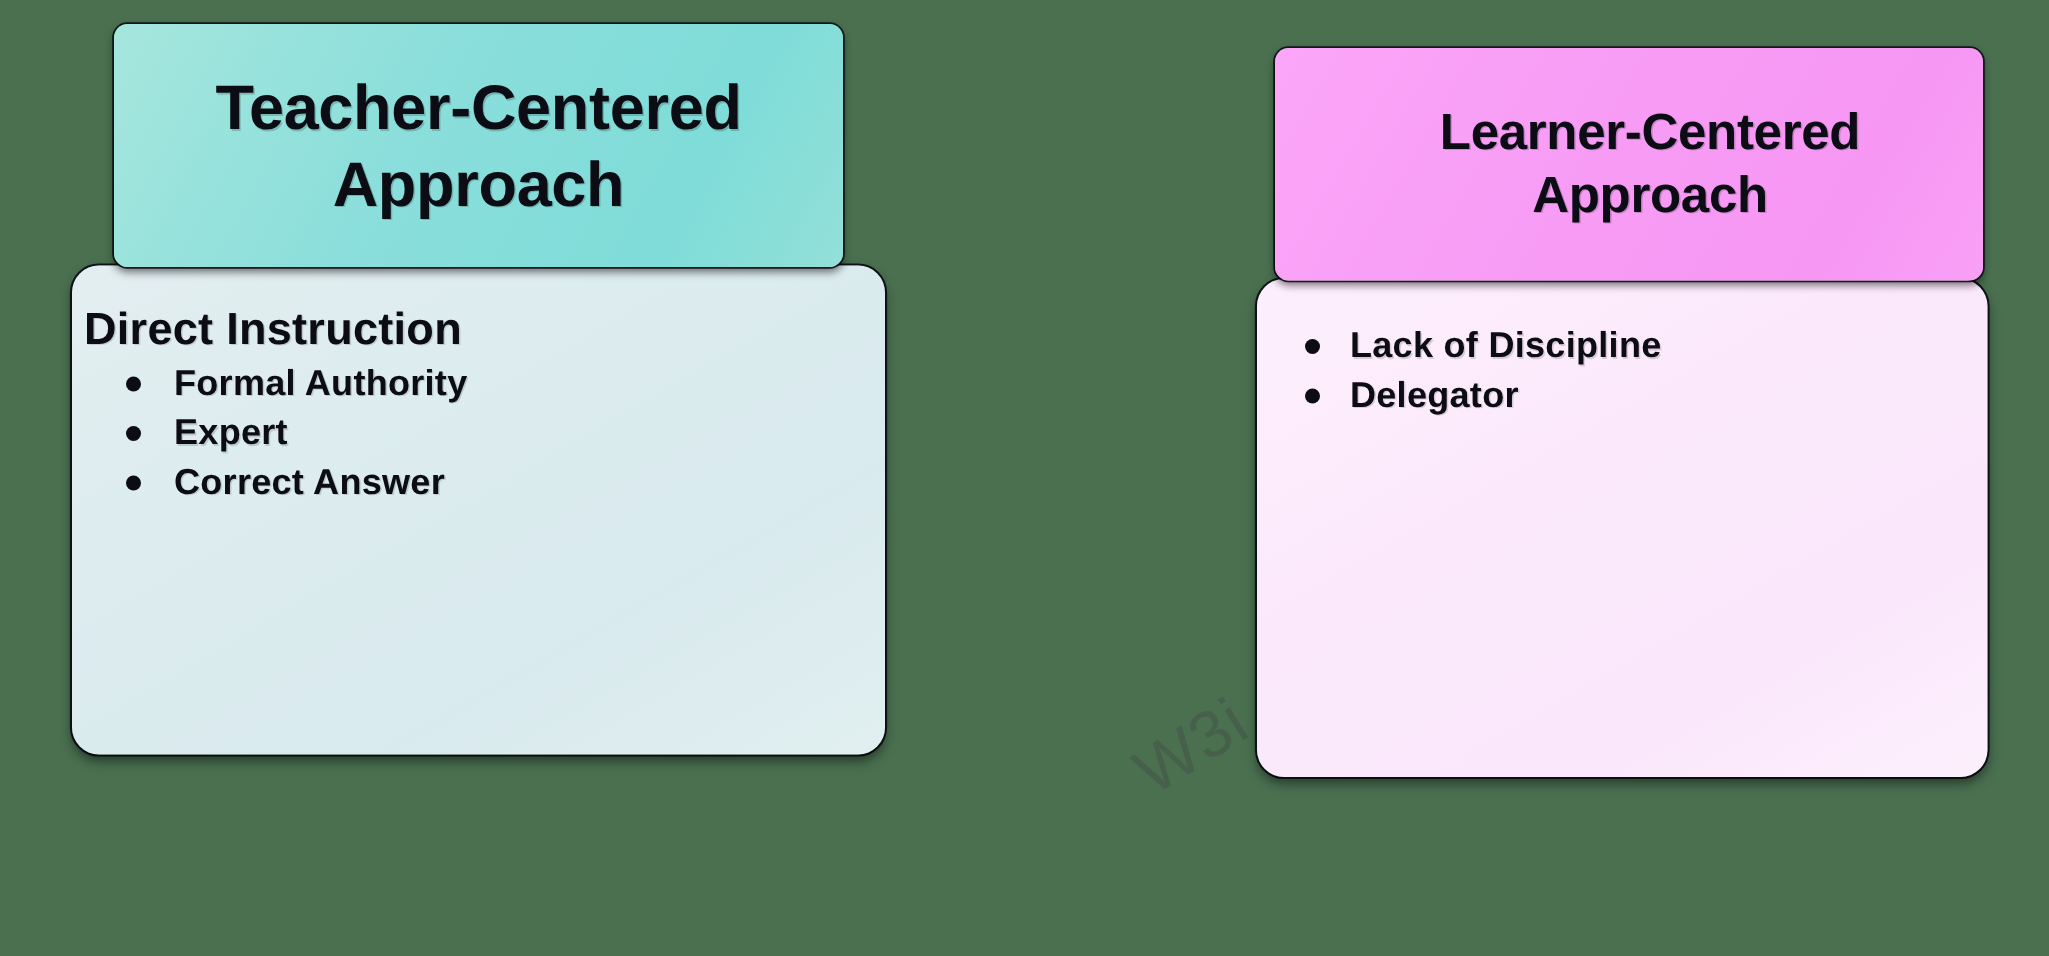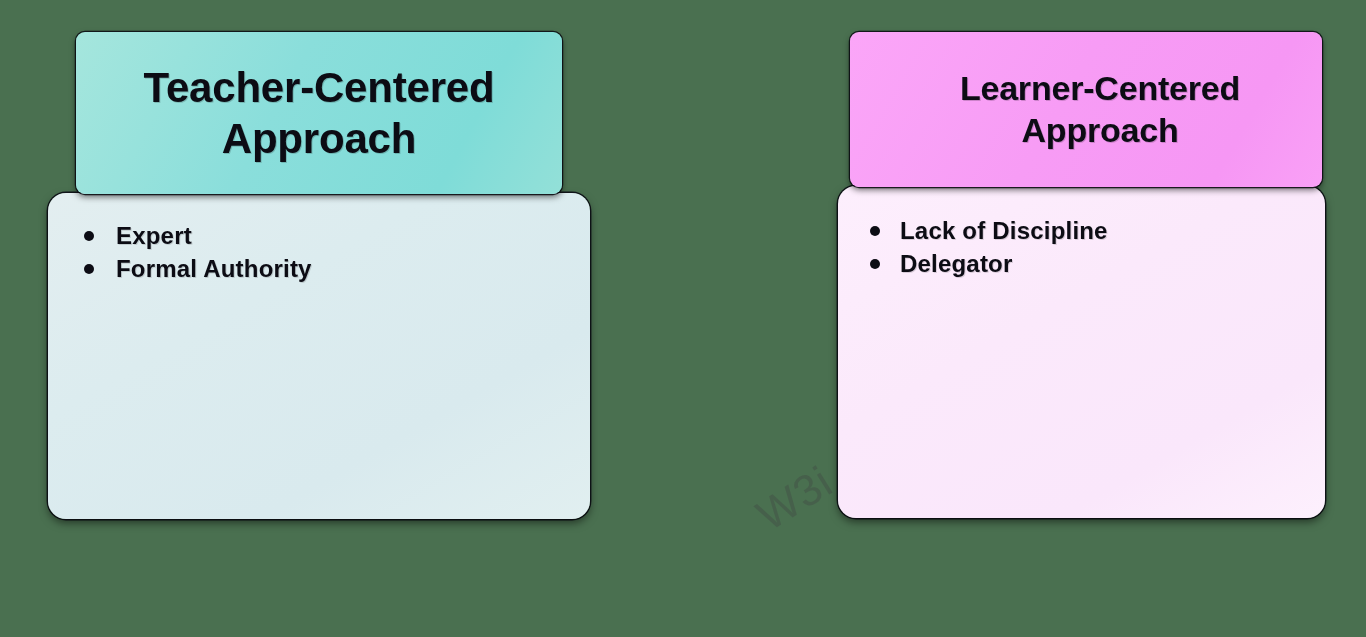--- a/index.html
+++ b/index.html
@@ -37,21 +37,21 @@
     user-select: none;
     pointer-events: none;
     z-index: 1;
   }
 
   
   .column {
     position: absolute;
     z-index: 2;
   }
-  .column.left  { left: 48px;  top: 32px; width: 463px; }
+  .column.left  { left: 48px;  top: 16px; width: 463px; }
   .column.right { left: 838px; top: 32px; width: 487px; }
 
   
   .card-header {
     position: relative;
     box-sizing: border-box;
     border-radius: 9px;
     box-shadow: 0 3px 6px rgba(0,0,0,0.55),
                 0 0 0 1.2px rgba(10,10,20,0.85);
     display: flex;
@@ -156,23 +156,25 @@
 
   <div class="watermark">W3i</div>
 
   <div class="column left">
 
     <div class="card-header">
       <div class="title">Teacher-Centered Approach</div>
     </div>
 
     <div class="card-body">
+      <div class="lead">Direct Instruction</div>
       <ul class="bullets">
+        <li>Formal Authority</li>
         <li>Expert</li>
-        <li>Formal Authority</li>
+        <li>Correct Answer</li>
       </ul>
     </div>
   </div>
 
   <div class="column right">
 
     <div class="card-header">
       <div class="title">Learner-Centered Approach</div>
     </div>
 

